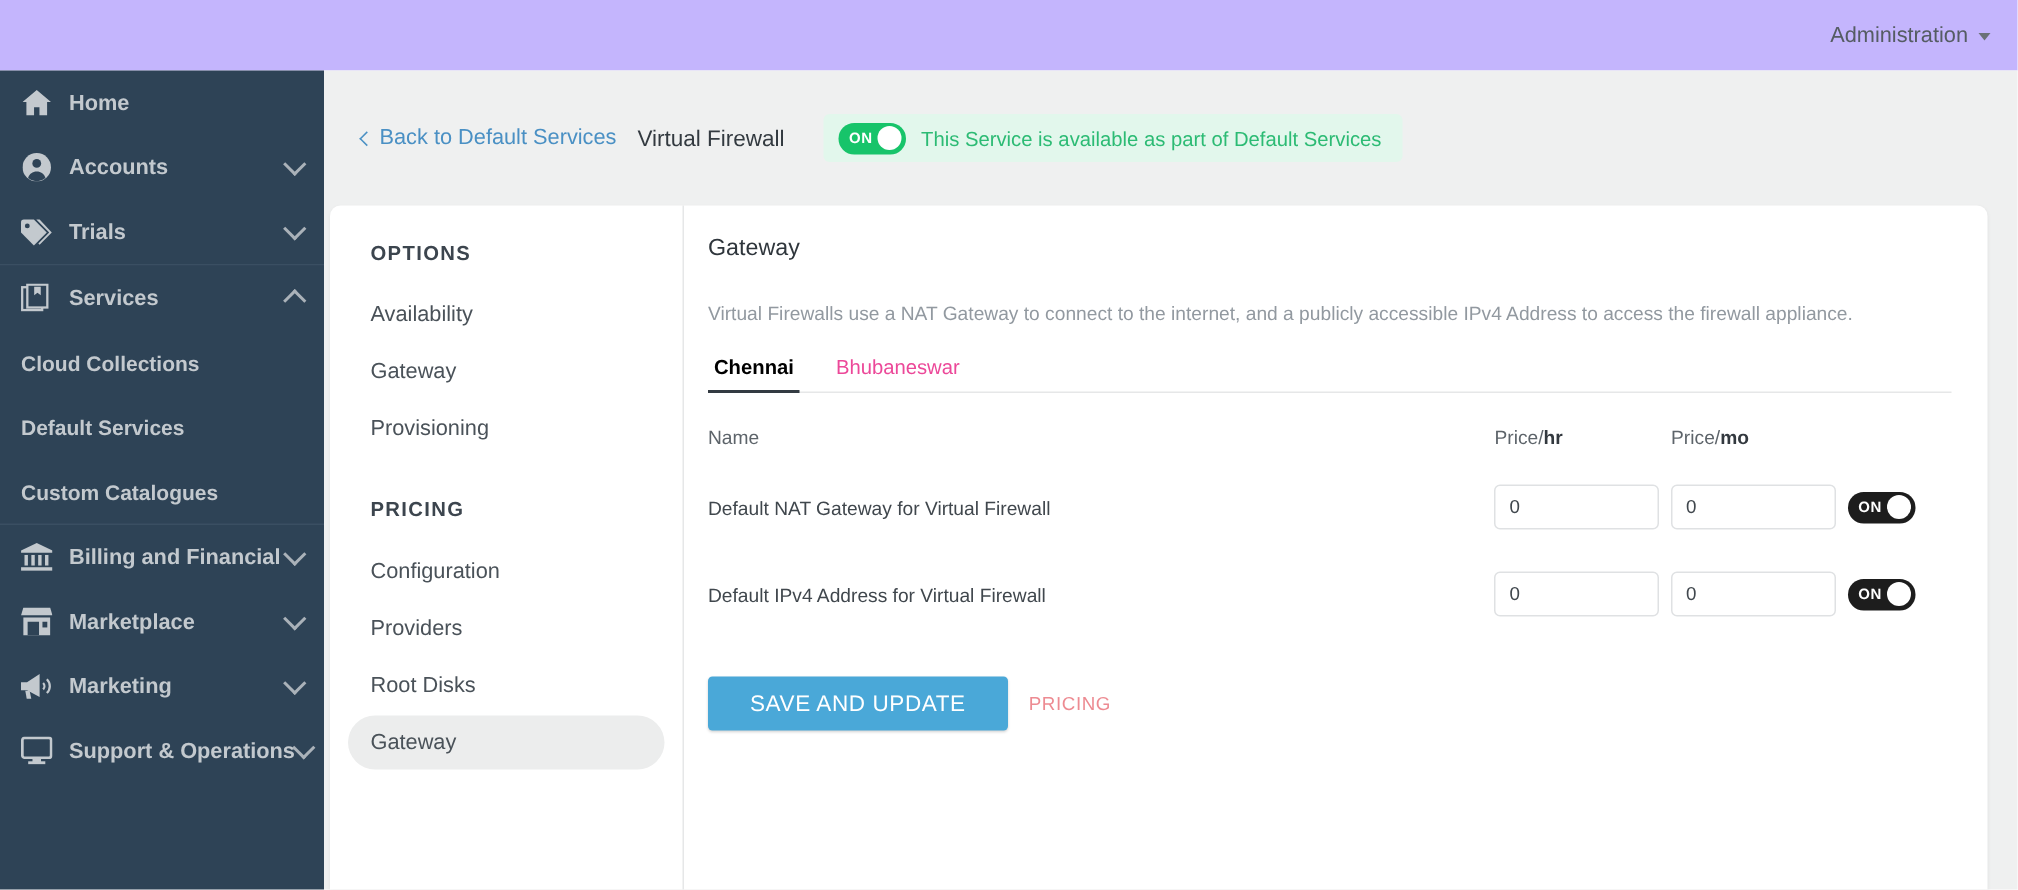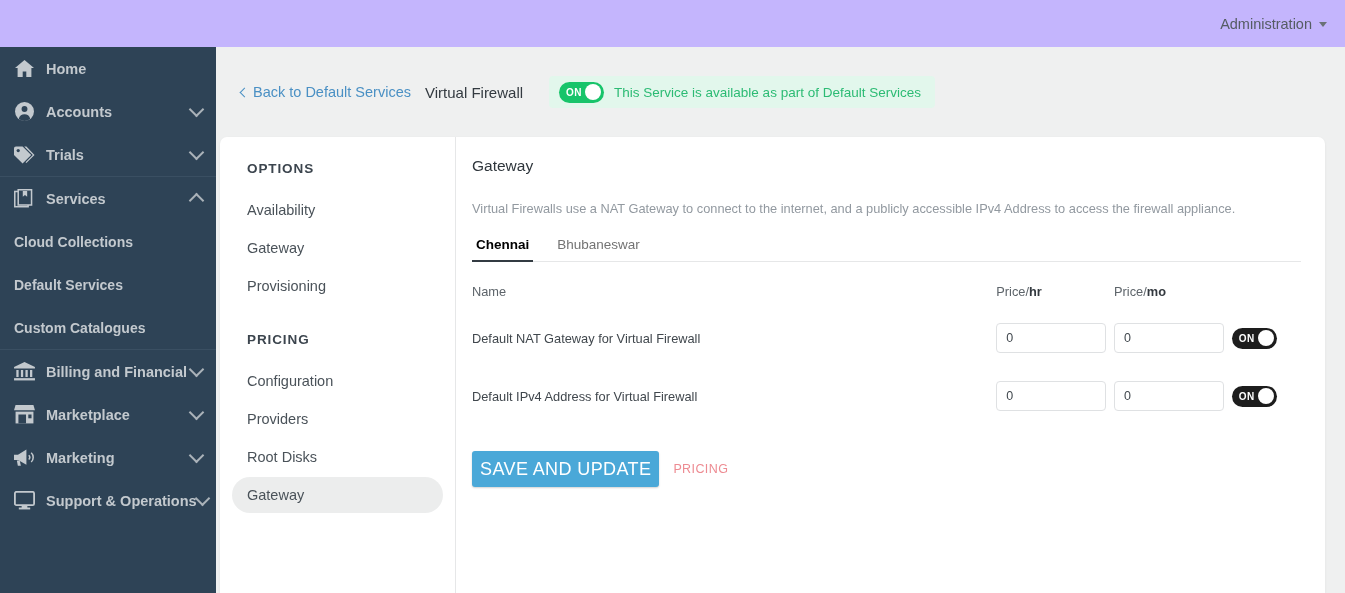--- a/index.html
+++ b/index.html
@@ -146,21 +146,21 @@
     margin-bottom: 26px;
   }
   #gateway-desc {
     font-size: 12.8px; color: #9299a0; margin-bottom: 21px;
   }
   #tabs {
     display: flex; gap: 20px;
     border-bottom: 1px solid #e6e7e8;
   }
   .tab {
-    font-size: 13.5px; color: #737373; cursor: pointer;
+    font-size: 13.5px; color: #ec4899; cursor: pointer;
     padding: 0 4px 9px 4px; position: relative;
   }
   .tab.active { color: #000000; font-weight: bold; }
   .tab.active::after {
     content: ""; position: absolute; left: 0; right: 0; bottom: -1px;
     height: 2.5px; background: #333b42;
   }
 
   table#price-table { width: 100%; border-collapse: collapse; margin-top: 8px; }
   table#price-table th {
@@ -179,22 +179,22 @@
     width: 110px; height: 30px; border: 1px solid #dfe1e3;
     border-radius: 4px; padding: 0 9px;
     font-size: 12.5px; color: #41484e;
     font-family: "Liberation Sans", sans-serif;
     background: #ffffff; outline: none;
   }
 
   #actions { display: flex; align-items: center; gap: 14px; margin-top: 26px; }
   #save-button {
     background: #4aa8d8; color: #ffffff; border: none;
-    height: 36px; padding: 0 8px; border-radius: 3px;
-    font-size: 18px; letter-spacing: .4px; cursor: pointer;
+    height: 36px; padding: 0 28px; border-radius: 3px;
+    font-size: 15px; letter-spacing: .4px; cursor: pointer;
     font-family: "Liberation Sans", sans-serif;
     box-shadow: 0 1px 2px rgba(0,0,0,.18);
   }
   #cancel-button {
     background: none; border: none; cursor: pointer;
     color: #ed8b92; font-size: 12.5px; letter-spacing: .4px;
     font-family: "Liberation Sans", sans-serif;
   }
 </style>
 </head>

